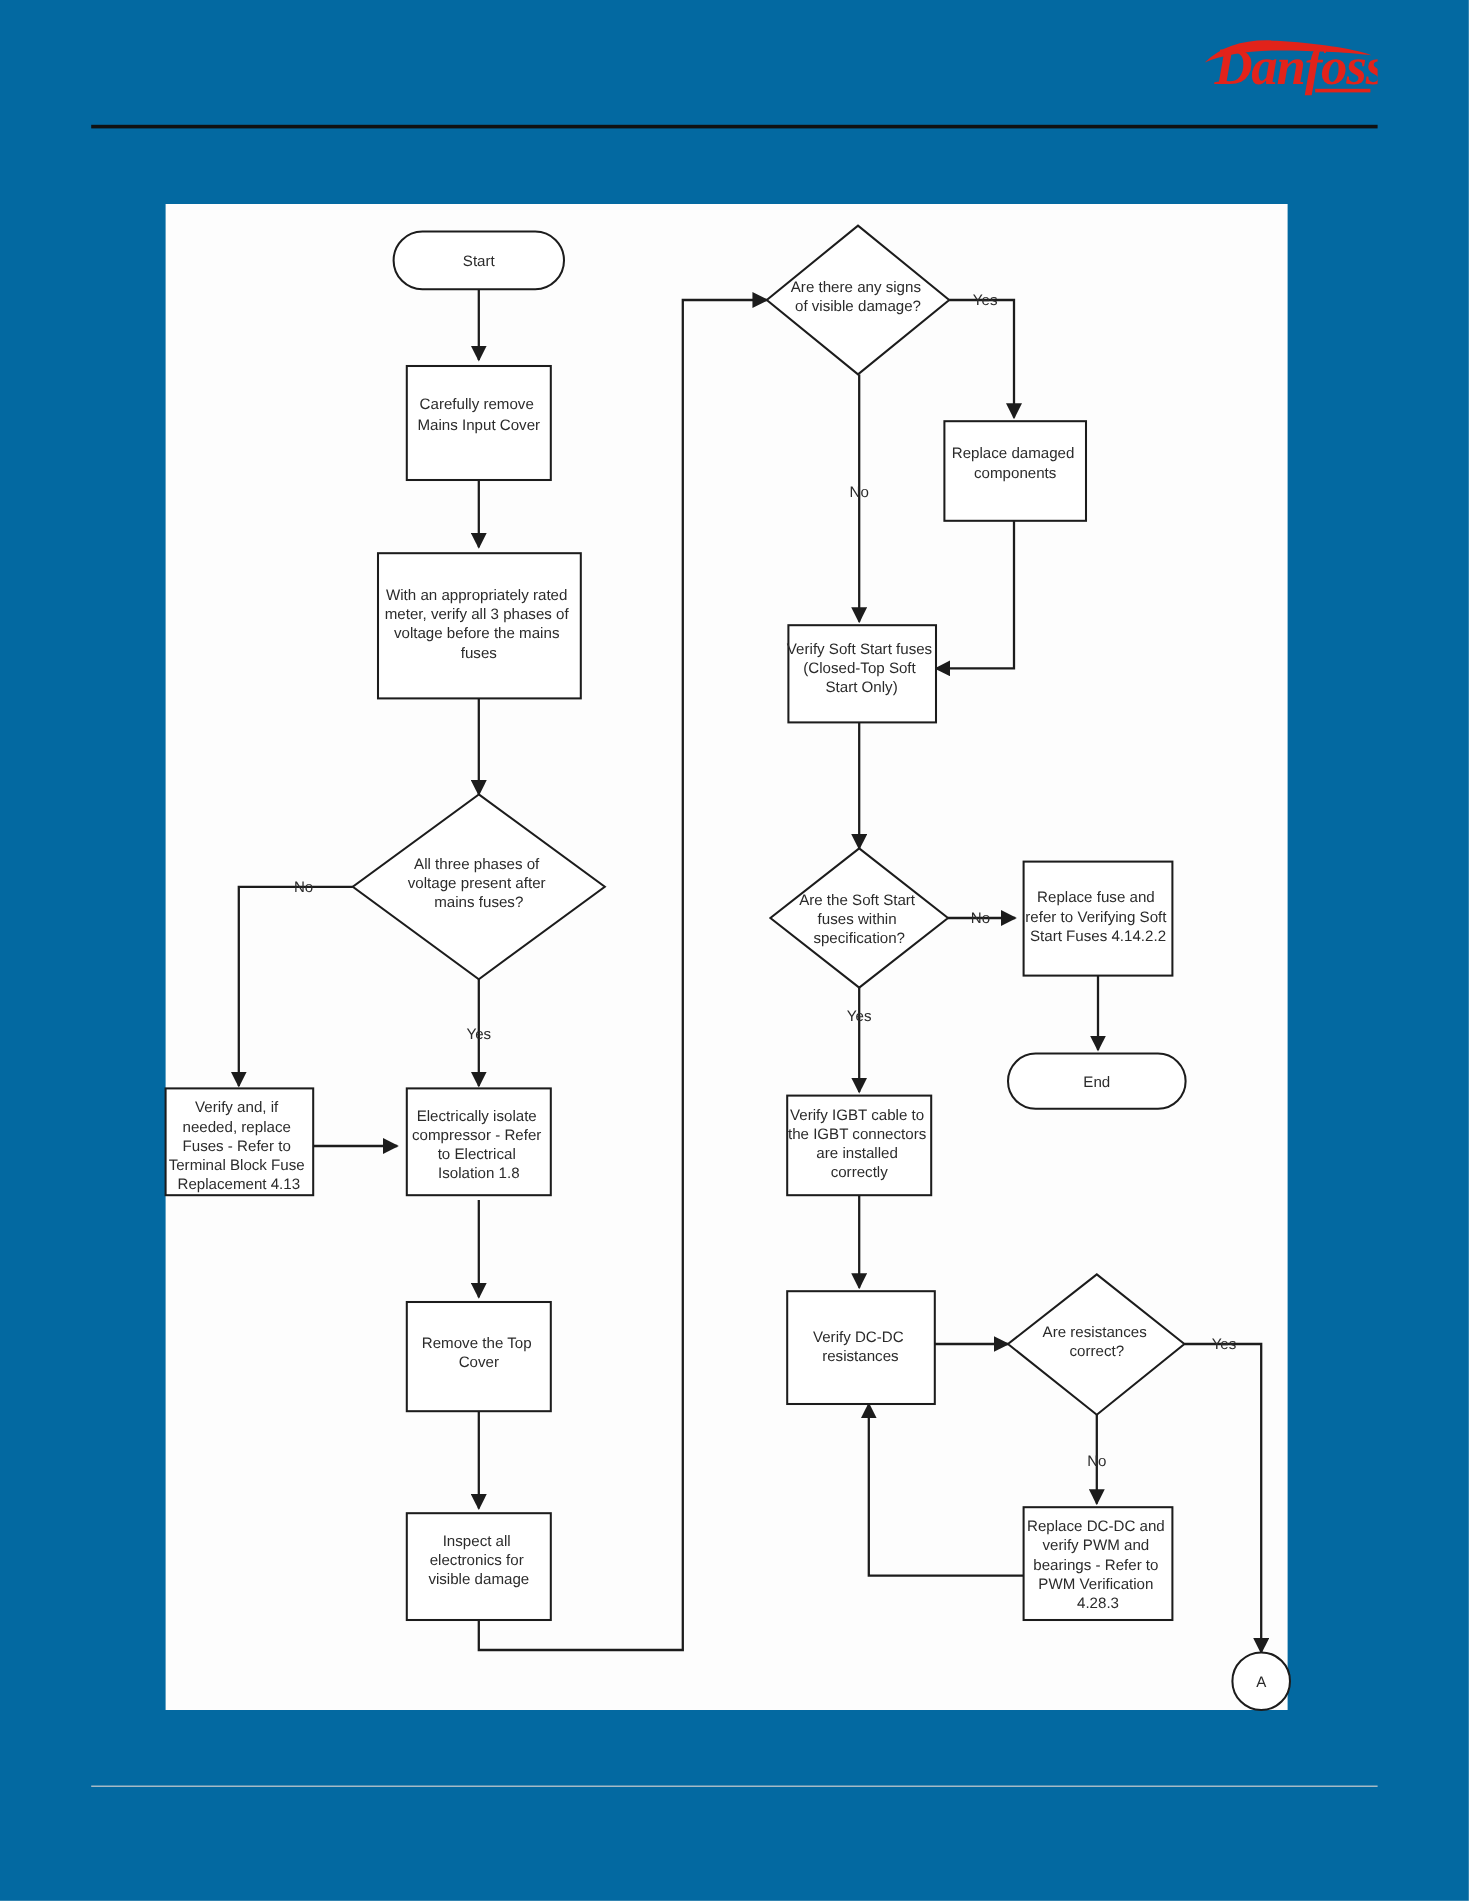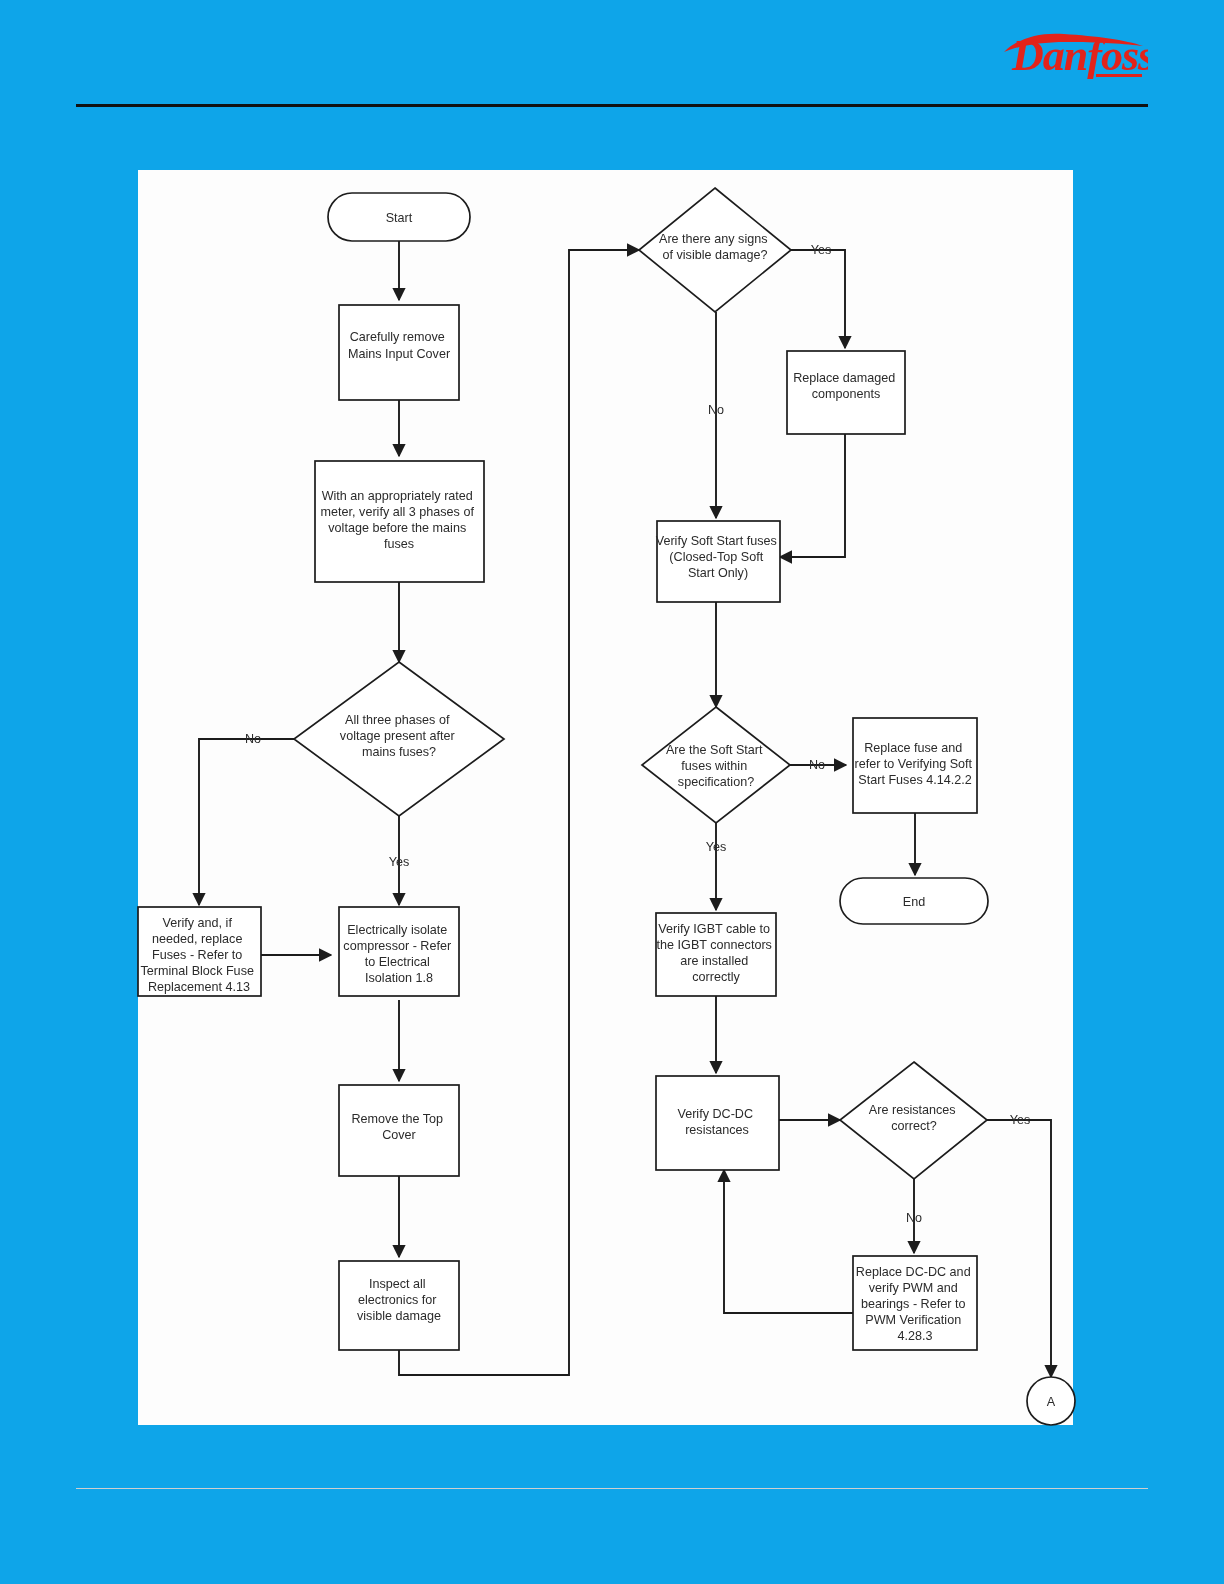--- a/index.html
+++ b/index.html
@@ -10,21 +10,21 @@
   body {
     width: 1224px;
     height: 1584px;
     position: relative;
     font-family: "Liberation Sans", sans-serif;
     overflow: hidden;
   }
   .page {
     position: absolute;
     inset: 0;
-    background: #0ea5e9;
+    background: #0369a1;
   }
   
   #header-rule {
     position: absolute;
     left: 76px;
     top: 104px;
     width: 1072px;
     height: 2.5px;
     background: #111111;
   }

